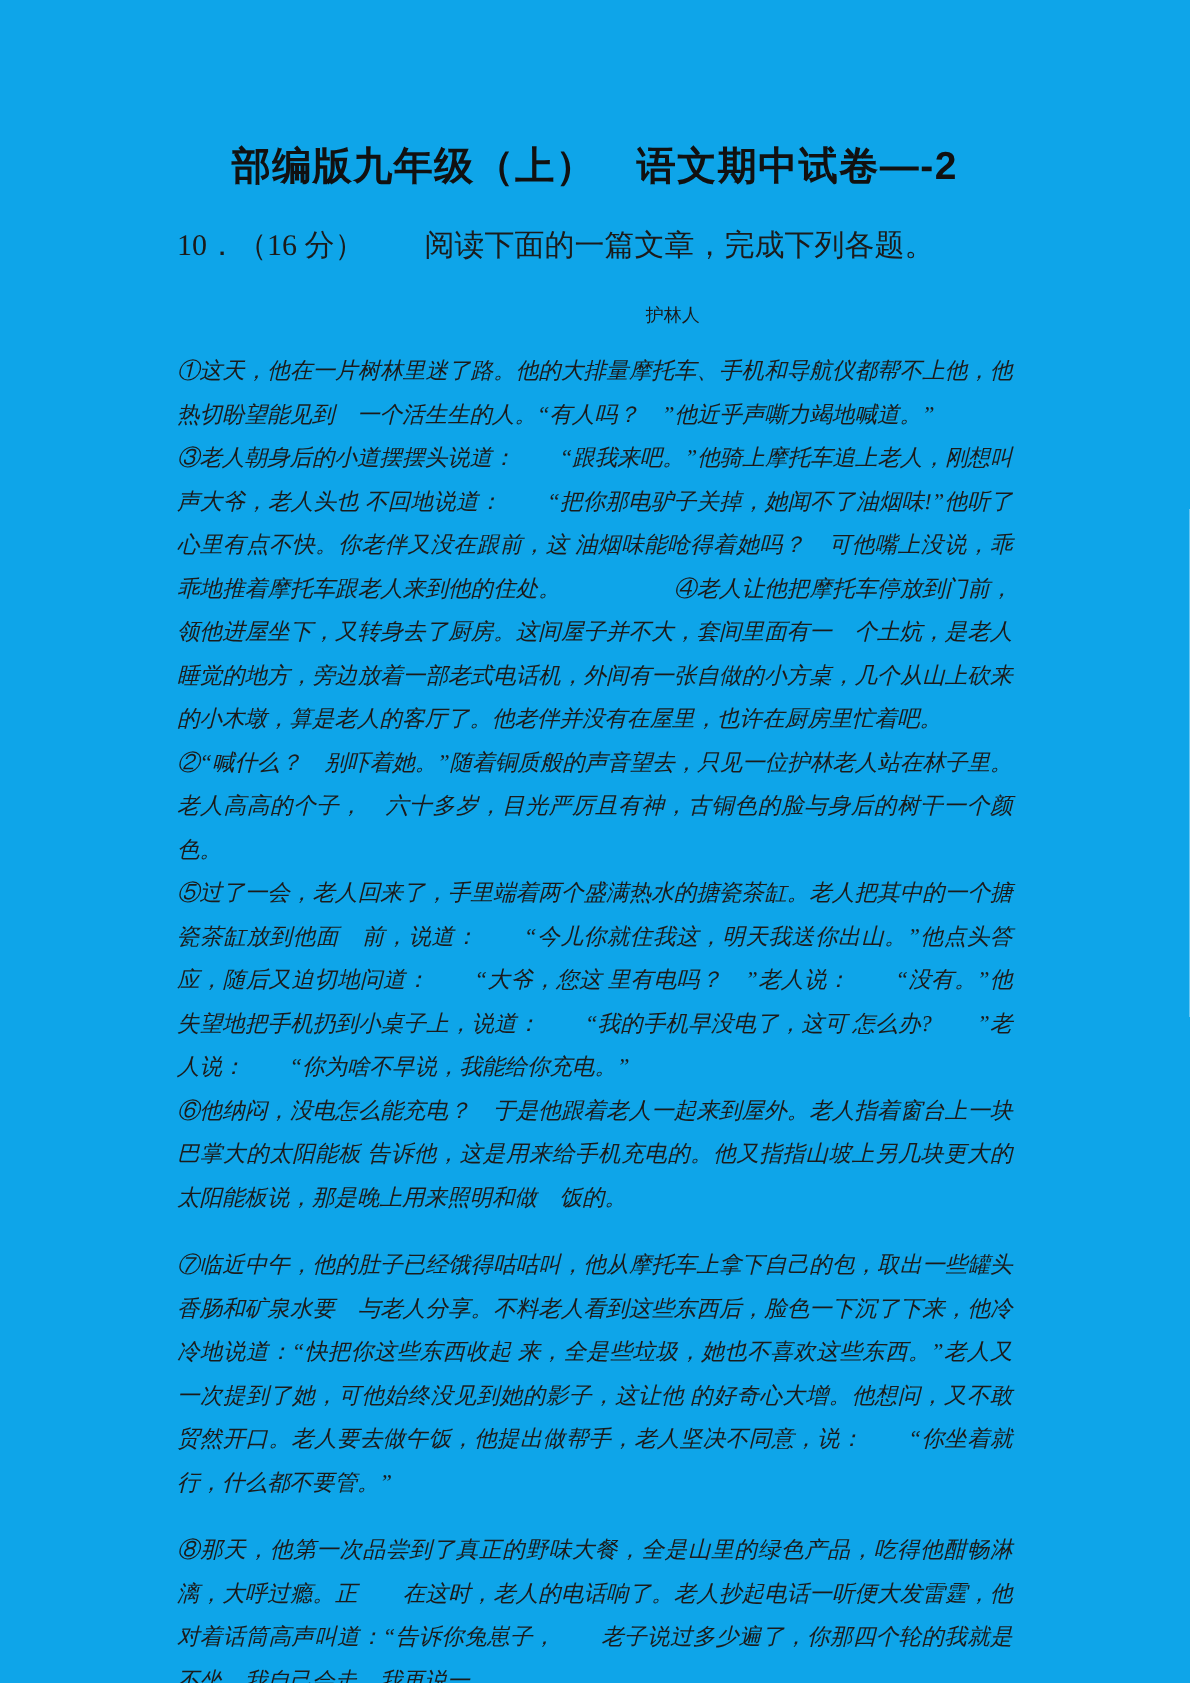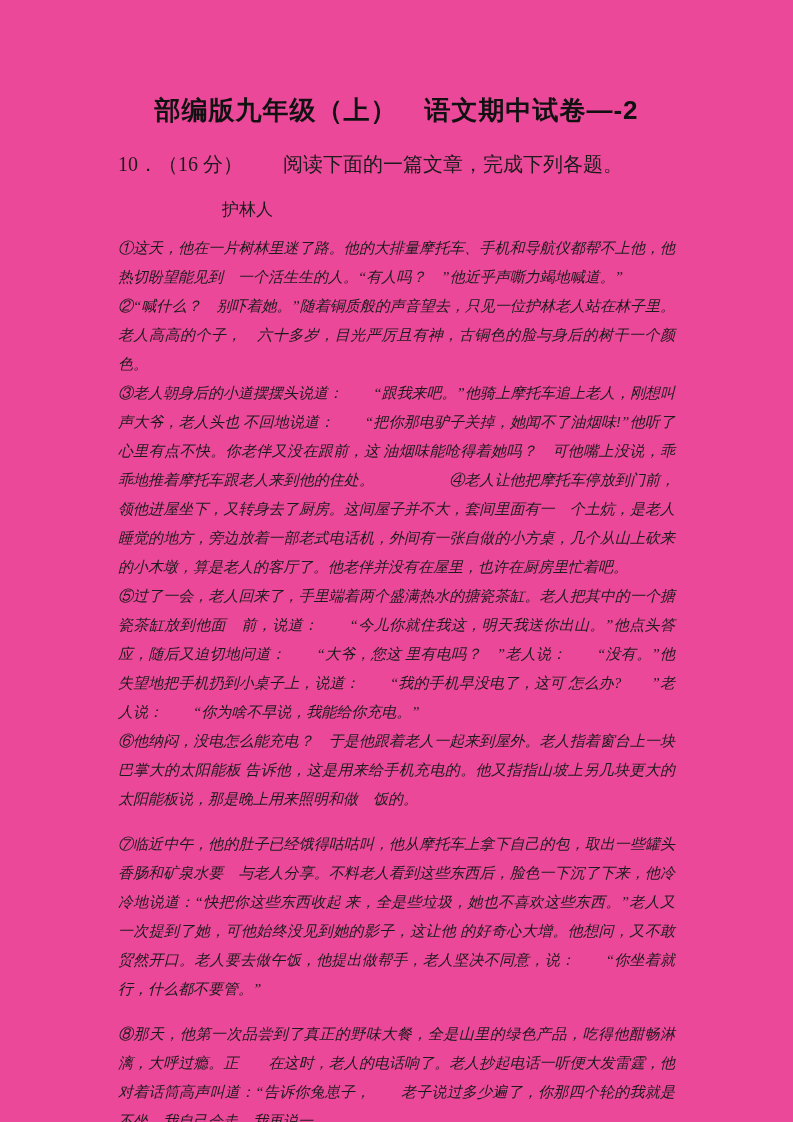--- a/index.html
+++ b/index.html
@@ -12,43 +12,44 @@
     height: 1122px;
     overflow: hidden;
     color: #1b1b1b;
     font-family: "Liberation Serif", "DejaVu Serif", serif;
   }
   .page {
     box-sizing: border-box;
     width: 793px;
     height: 1122px;
     padding: 92px 118px 0 118px;
-    background: #ec4899;
+    background: #0ea5e9;
   }
   .doc-title {
     margin: 0;
     font-family: "Liberation Sans", "DejaVu Sans", sans-serif;
     font-weight: 700;
     font-size: 26px;
     line-height: 36px;
     text-align: center;
     letter-spacing: 1px;
     color: #111111;
   }
   .question-line {
     margin: 24px 0 0 0;
     font-size: 20px;
     line-height: 24px;
     text-align: left;
   }
   .essay-title {
     margin: 22px 0 12px 0;
-    font-size: 17px;
+    font-size: 12px;
     font-weight: 400;
     line-height: 24px;
+    text-align: center;
     
     padding-left: 104px;
   }
   .essay-body p {
     margin: 0;
     font-size: 15px;
     line-height: 29px;
     text-align: justify;
     text-justify: inter-ideograph;
     word-break: break-all;
@@ -63,21 +64,21 @@
 <div class="page">
 
   <h1 class="doc-title">部编版九年级（上）　语文期中试卷—-2</h1>
 
   <p class="question-line">10．（16 分）　　阅读下面的一篇文章，完成下列各题。</p>
 
   <h2 class="essay-title">护林人</h2>
 
   <div class="essay-body">
     <p>①这天，他在一片树林里迷了路。他的大排量摩托车、手机和导航仪都帮不上他，他热切盼望能见到　一个活生生的人。“有人吗？　”他近乎声嘶力竭地喊道。”</p>
+    <p>③老人朝身后的小道摆摆头说道：　　“跟我来吧。”他骑上摩托车追上老人，刚想叫声大爷，老人头也 不回地说道：　　“把你那电驴子关掉，她闻不了油烟味!”他听了心里有点不快。你老伴又没在跟前，这 油烟味能呛得着她吗？　可他嘴上没说，乖乖地推着摩托车跟老人来到他的住处。　　　　　④老人让他把摩托车停放到门前，领他进屋坐下，又转身去了厨房。这间屋子并不大，套间里面有一　个土炕，是老人睡觉的地方，旁边放着一部老式电话机，外间有一张自做的小方桌，几个从山上砍来　的小木墩，算是老人的客厅了。他老伴并没有在屋里，也许在厨房里忙着吧。</p>
     <p>②“喊什么？　别吓着她。”随着铜质般的声音望去，只见一位护林老人站在林子里。老人高高的个子，　六十多岁，目光严厉且有神，古铜色的脸与身后的树干一个颜色。</p>
-    <p>③老人朝身后的小道摆摆头说道：　　“跟我来吧。”他骑上摩托车追上老人，刚想叫声大爷，老人头也 不回地说道：　　“把你那电驴子关掉，她闻不了油烟味!”他听了心里有点不快。你老伴又没在跟前，这 油烟味能呛得着她吗？　可他嘴上没说，乖乖地推着摩托车跟老人来到他的住处。　　　　　④老人让他把摩托车停放到门前，领他进屋坐下，又转身去了厨房。这间屋子并不大，套间里面有一　个土炕，是老人睡觉的地方，旁边放着一部老式电话机，外间有一张自做的小方桌，几个从山上砍来　的小木墩，算是老人的客厅了。他老伴并没有在屋里，也许在厨房里忙着吧。</p>
     <p>⑤过了一会，老人回来了，手里端着两个盛满热水的搪瓷茶缸。老人把其中的一个搪瓷茶缸放到他面　前，说道：　　“今儿你就住我这，明天我送你出山。”他点头答应，随后又迫切地问道：　　“大爷，您这 里有电吗？　”老人说：　　“没有。”他失望地把手机扔到小桌子上，说道：　　“我的手机早没电了，这可 怎么办?　　”老人说：　　“你为啥不早说，我能给你充电。”</p>
     <p class="block-gap-sm">⑥他纳闷，没电怎么能充电？　于是他跟着老人一起来到屋外。老人指着窗台上一块巴掌大的太阳能板 告诉他，这是用来给手机充电的。他又指指山坡上另几块更大的太阳能板说，那是晚上用来照明和做　饭的。</p>
     <p class="block-gap-md">⑦临近中午，他的肚子已经饿得咕咕叫，他从摩托车上拿下自己的包，取出一些罐头香肠和矿泉水要　与老人分享。不料老人看到这些东西后，脸色一下沉了下来，他冷冷地说道：“快把你这些东西收起 来，全是些垃圾，她也不喜欢这些东西。”老人又一次提到了她，可他始终没见到她的影子，这让他 的好奇心大增。他想问，又不敢贸然开口。老人要去做午饭，他提出做帮手，老人坚决不同意，说：　　“你坐着就行，什么都不要管。”</p>
     <p class="block-gap-md">⑧那天，他第一次品尝到了真正的野味大餐，全是山里的绿色产品，吃得他酣畅淋漓，大呼过瘾。正　　在这时，老人的电话响了。老人抄起电话一听便大发雷霆，他对着话筒高声叫道：“告诉你兔崽子，　　老子说过多少遍了，你那四个轮的我就是不坐，我自己会走，我再说一</p>
   </div>
 
 </div>
 
 </body></html>

